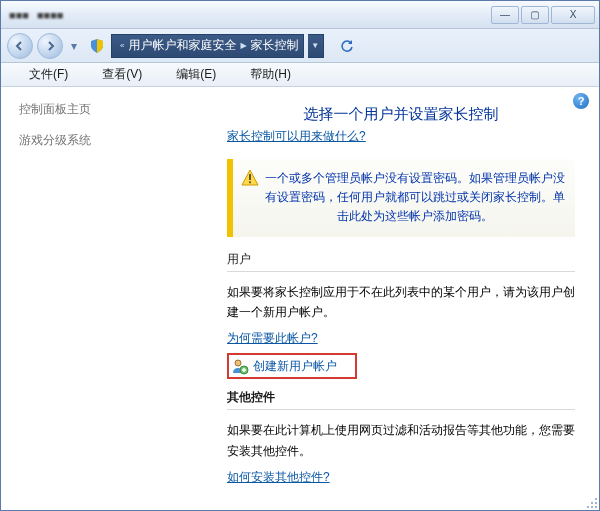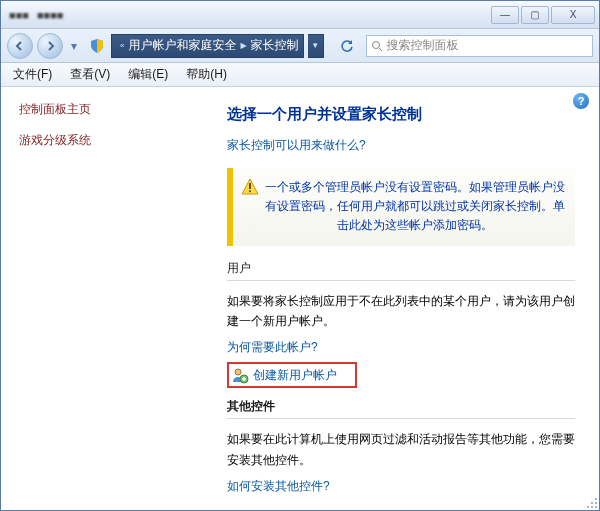--- a/index.html
+++ b/index.html
@@ -18,32 +18,32 @@
   .navbtn svg { width:12px; height:12px; }
   .navsmall { width:14px; height:22px; display:flex; align-items:center; justify-content:center; color:#5a7aa8;}
   .breadcrumb { flex:0 0 auto; height:24px; background:linear-gradient(to bottom,#3b5a86,#2d4a73); display:flex; align-items:center; padding:0 4px; color:#fff; font-size:12px; border:1px solid #24416a; }
   .breadcrumb .sep { padding:0 4px; color:#cfe0f4; font-size:8px;}
   .bcdrop { width:16px; height:24px; background:linear-gradient(to bottom,#3b5a86,#2d4a73); border:1px solid #24416a; border-left:none; display:flex; align-items:center; justify-content:center; color:#cfe0f4; font-size:8px;}
   .refresh { width:22px; height:22px; display:flex; align-items:center; justify-content:center; margin-left:8px; color:#2a6cc2;}
   .search { flex:1; height:22px; background:#fff; border:1px solid #a9bfd8; margin-left:4px; display:flex; align-items:center; padding:0 4px; color:#888; font-size:12px;}
   .search svg{margin-right:4px;}
 
   
-  .menubar { height:24px; background:linear-gradient(to bottom,#f7fafd,#e8eff7); border-bottom:1px solid #c6d2e1; display:flex; align-items:center; padding:0 4px; gap:2px;}
+  .menubar { height:24px; background:linear-gradient(to bottom,#f7fafd,#e8eff7); border-bottom:1px solid #c6d2e1; display:flex; align-items:center; padding:0 20px; gap:18px;}
   .menuitem { padding:3px 8px; font-size:12px; color:#1a1a1a; }
 
   
   .main { display:flex; height: calc(511px - 28px - 34px - 24px - 2px); background:#fff; position:relative;}
   .sidebar { width:208px; background:#fff; padding:14px 10px 10px 18px; border-right:0; }
-  .sidebar a { display:block; color:#7f1d1d; text-decoration:none; font-size:12px; margin-bottom:14px; }
+  .sidebar a { display:block; color:#737373; text-decoration:none; font-size:12px; margin-bottom:14px; }
   .content { flex:1; padding:18px 24px 10px 18px; position:relative; }
   .help { position:absolute; top:6px; right:10px; width:16px; height:16px; border-radius:50%; background:radial-gradient(circle at 35% 30%,#6fb4f2,#1f6fc2); color:#fff; font-size:11px; display:flex; align-items:center; justify-content:center; font-weight:bold;}
 
-  h1.heading { color:#003399; font-size:15px; font-weight:bold; margin-bottom:13px;}
-  a.link { color:#0a57a4; font-size:12px;}
+  h1.heading { color:#003399; font-size:15px; font-weight:normal; margin-bottom:4px;text-align:center;}
+  a.link { color:#0a57a4; text-decoration:underline; font-size:12px;}
 
   .warnbox { margin-top:14px; border-left:6px solid #f0c200; background:linear-gradient(to bottom,#fdfdfb,#f5f5ee); padding:10px 10px 10px 8px; display:flex; gap:6px; font-size:12px; color:#0033aa; line-height:1.6;text-align:center;}
   .warnicon { width:18px; height:18px; flex-shrink:0; }
 
   h2.section { font-size:12px; font-weight:normal; color:#1a1a1a; margin-top:14px; padding-bottom:3px; border-bottom:1px solid #d9d9d9;}
   p.body { font-size:12px; color:#000000; line-height:1.7; margin-top:10px;}
 
   .redbox { display:inline-flex; align-items:center; gap:4px; border:2px solid #d43a2f; padding:2px 18px 2px 2px; margin-top:6px;}
   .redbox svg{flex-shrink:0;}
 
@@ -89,27 +89,20 @@
     <span class="sep">▶</span>
     <span>家长控制</span>
   </div>
   <div class="bcdrop">▼</div>
   <div class="refresh">
     <svg width="14" height="14" viewBox="0 0 14 14">
         <path d="M11 4 A5 5 0 1 0 12 8" stroke="#2a6cc2" stroke-width="1.5" fill="none"></path>
         <path d="M12 1 L12 5 L8 5 Z" fill="#2a6cc2"></path>
       </svg>
   </div>
-  <div class="search">
-    <svg width="12" height="12" viewBox="0 0 12 12">
-        <circle cx="5" cy="5" r="3.5" stroke="#888" fill="none"></circle>
-        <line x1="8" y1="8" x2="11" y2="11" stroke="#888"></line>
-      </svg>
-    <span>搜索控制面板</span>
-  </div>
 </div>
 
 <div class="menubar">
   <div class="menuitem">文件(F)</div>
   <div class="menuitem">查看(V)</div>
   <div class="menuitem">编辑(E)</div>
   <div class="menuitem">帮助(H)</div>
 </div>
 
 <div class="main">

